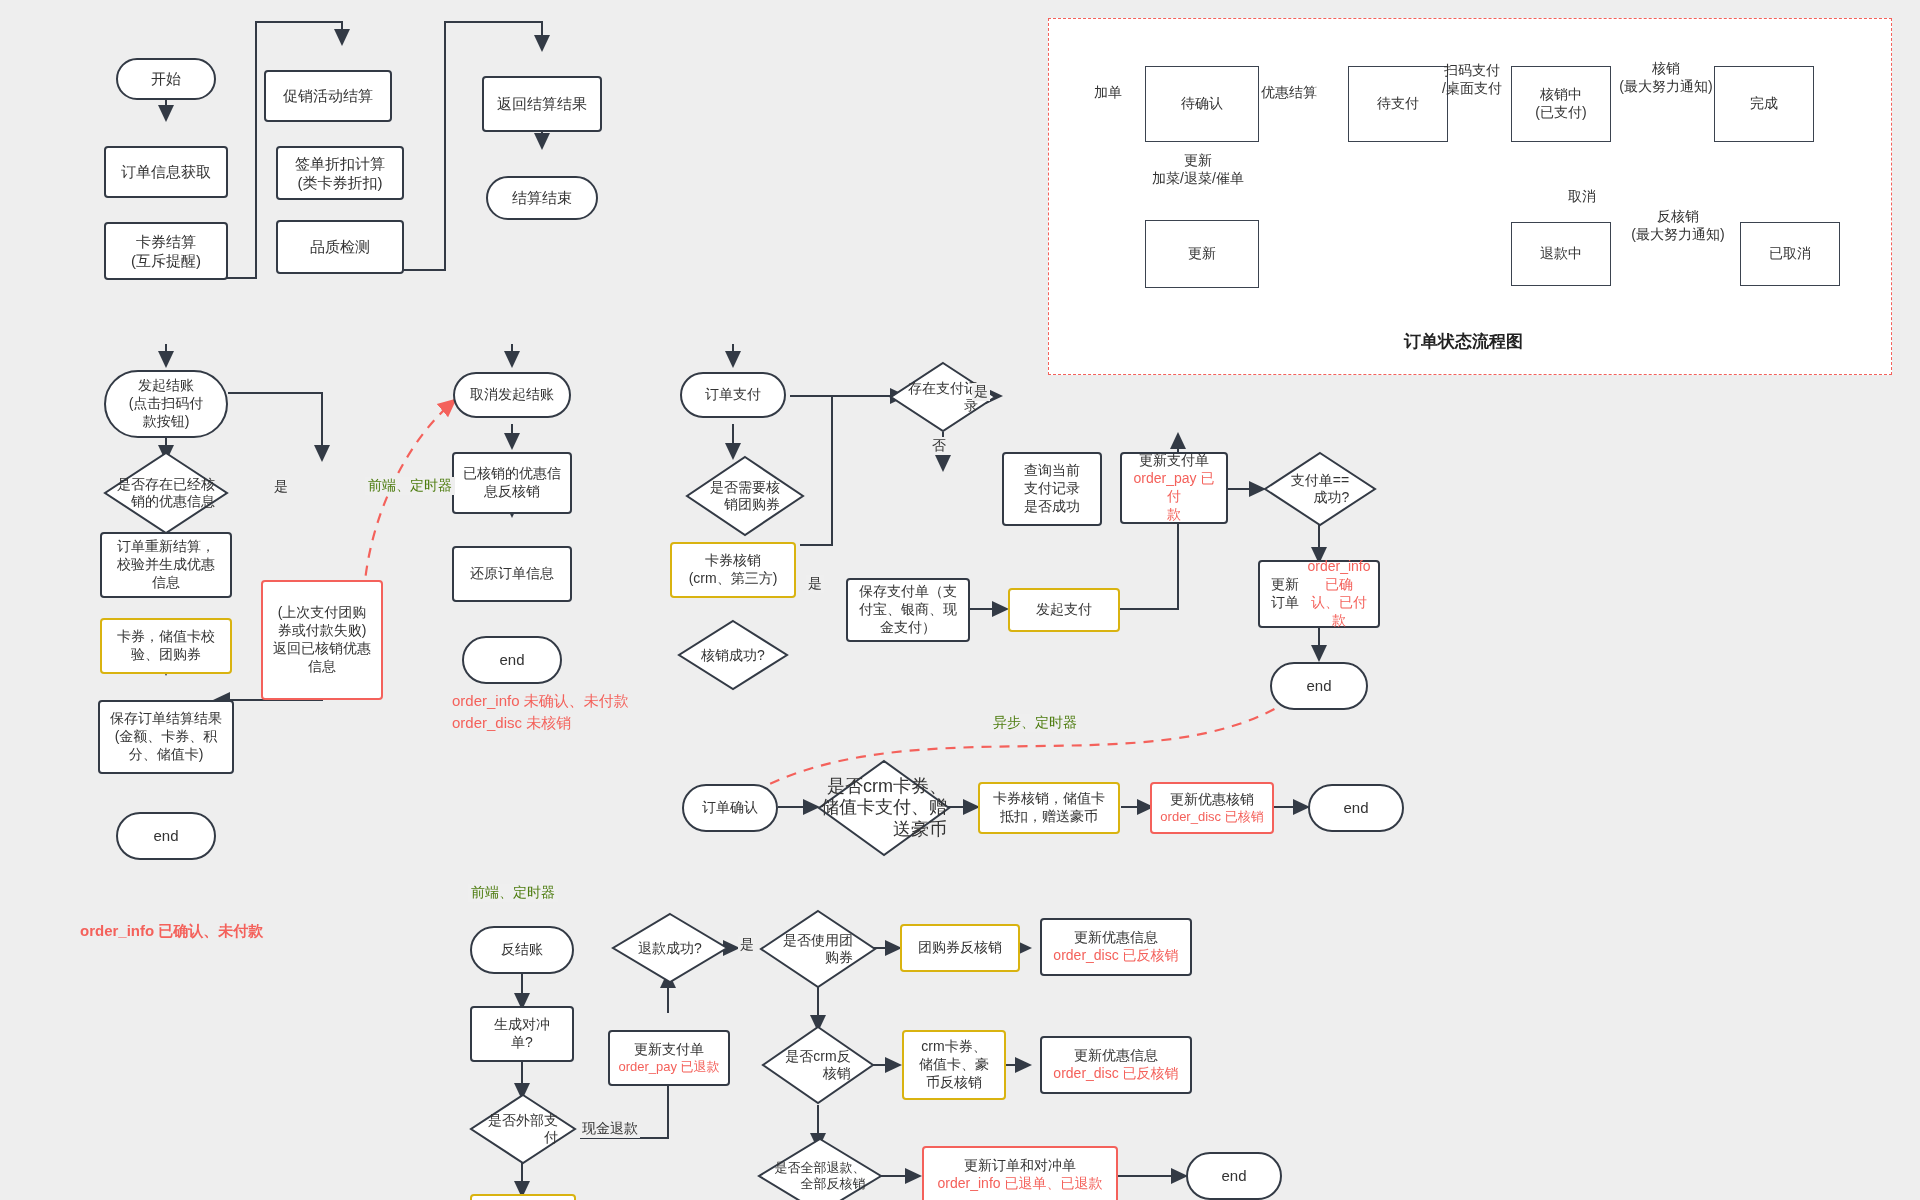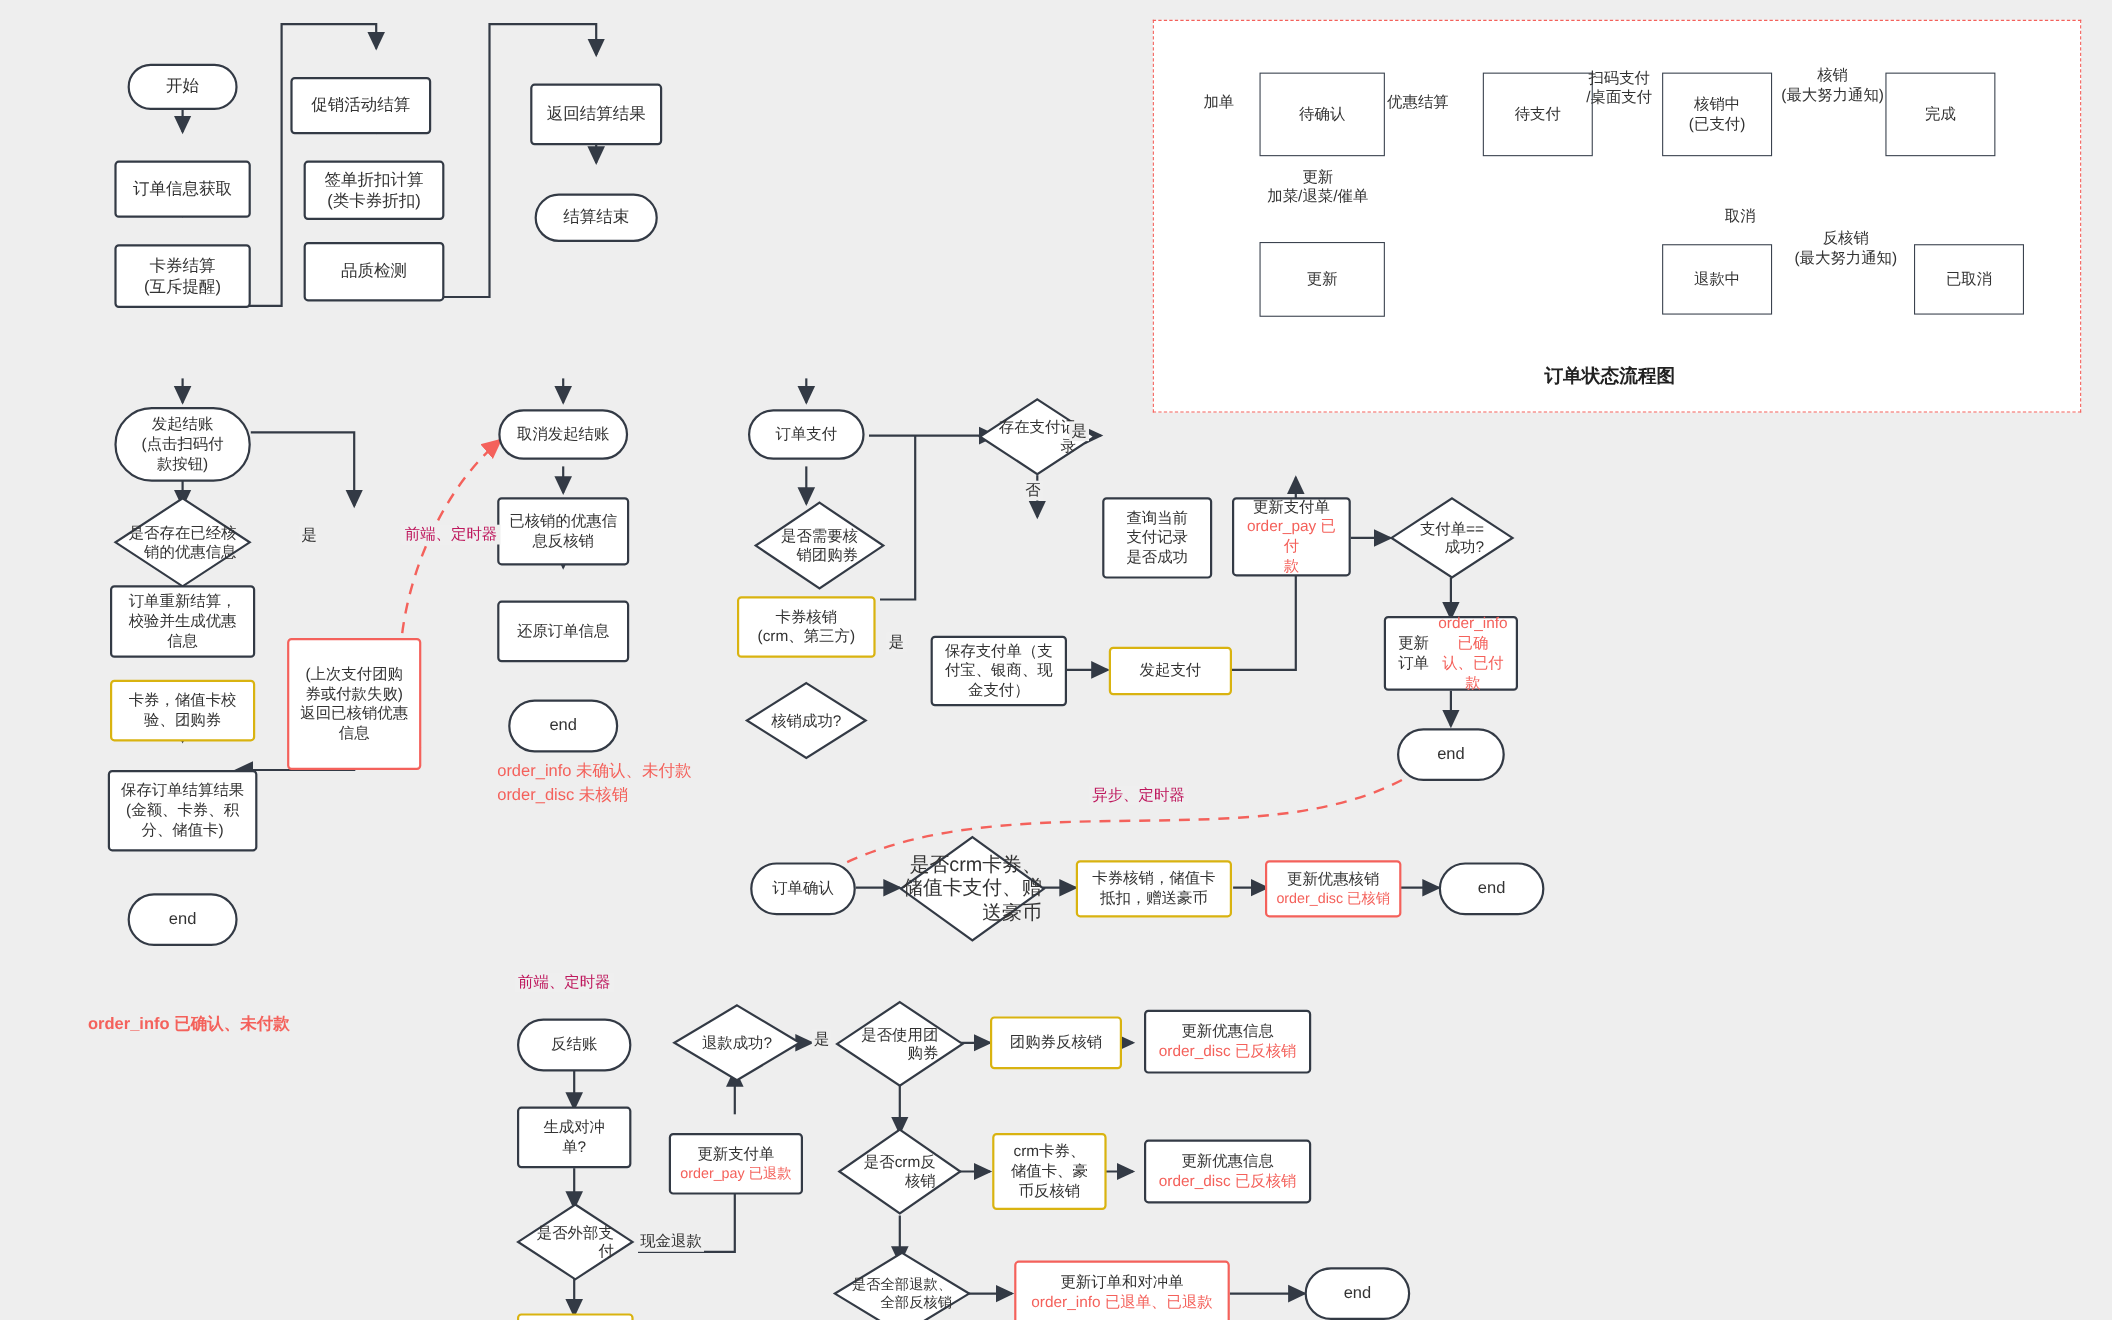--- a/index.html
+++ b/index.html
@@ -61,21 +61,21 @@
   .redtext{
     position:absolute;
     color:#f4615b;
     font-size:15px;
     white-space:pre-line;
     line-height:1.45;
     z-index:5;
   }
   .rednote{
     position:absolute;
-    color:#be185d;font-size:14px;
+    color:#4d7c0f;font-size:14px;
     background:#efefef;padding:0 3px;
     z-index:6;white-space:nowrap;
   }
   .redline{color:#f4615b;}
 
   
   .dashbox{
     position:absolute;
     border:1.5px dashed #f4615b;
     background:#ffffff;

